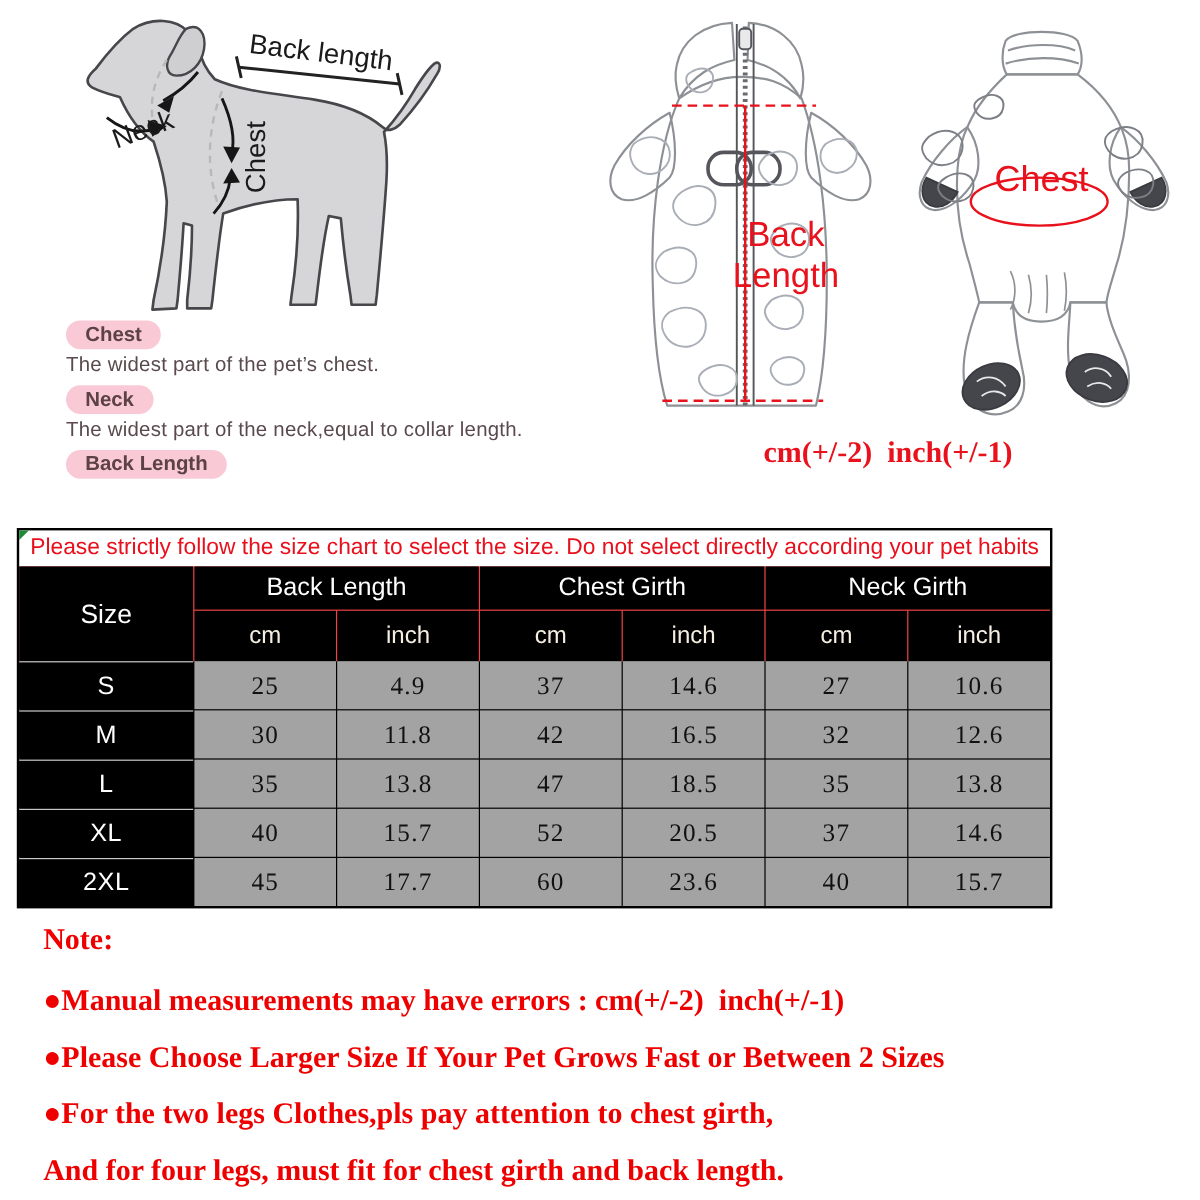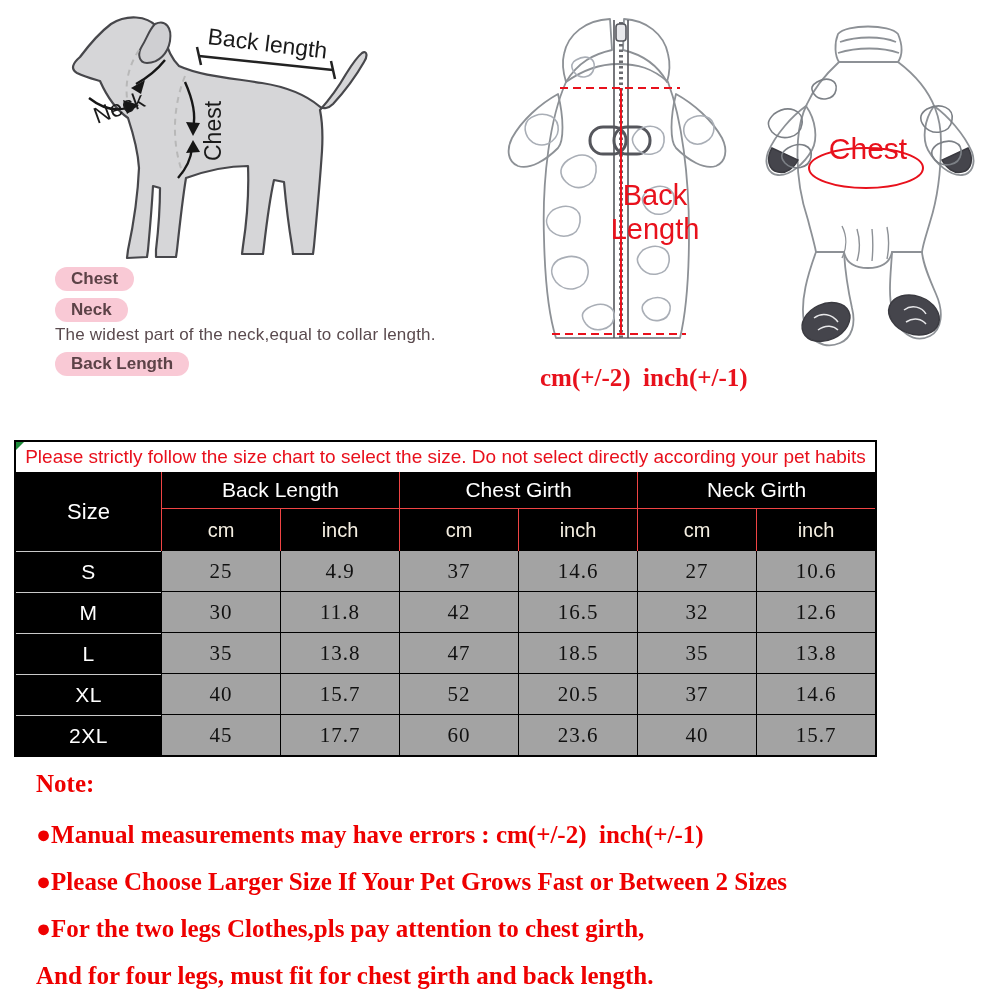--- a/index.html
+++ b/index.html
@@ -14,21 +14,21 @@
   .def-item { margin-bottom:7px; }
   .pill {
     display:inline-block; background:#f9c9d5; color:#5c4247;
     font-weight:bold; font-size:17px; line-height:18px;
     padding:3px 16px; border-radius:13px;
   }
   .def-desc { font-size:17px; color:#5a4a4e; margin:3px 0 3px 0; letter-spacing:0.2px; }
 
   
   .tolerance {
-    position:absolute; left:540px; top:364px; width:400px; text-align:left;
+    position:absolute; left:540px; top:364px; width:400px; text-align:center;
     font-family:"Liberation Serif","DejaVu Serif",serif; font-weight:bold;
     font-size:25px; color:#e8111c; white-space:pre;
   }
 
   
   .size-table {
     position:absolute; left:14px; top:440px; width:863px;
     border:2px solid #000; box-sizing:border-box; background:#fff;
   }
   .warn-row {
@@ -115,20 +115,21 @@
     <path d="M158,134 L151,147 L165,146 Z" fill="#161616"></path>
 
     <text class="dog-label" transform="translate(172,38) rotate(7)">Back length</text>
     <text class="dog-label" transform="translate(62,118) rotate(-20)">Neck</text>
     <text class="dog-label" transform="translate(186,155) rotate(-90)">Chest</text>
   </svg>
 
   <div class="defs">
     <div class="def-item">
       <span class="pill">Chest</span>
+      <div class="def-desc">The widest part of the pet’s chest.</div>
     </div>
     <div class="def-item">
       <span class="pill">Neck</span>
       <div class="def-desc">The widest part of the neck,equal to collar length.</div>
     </div>
     <div class="def-item">
       <span class="pill">Back Length</span>
     </div>
   </div>
 

